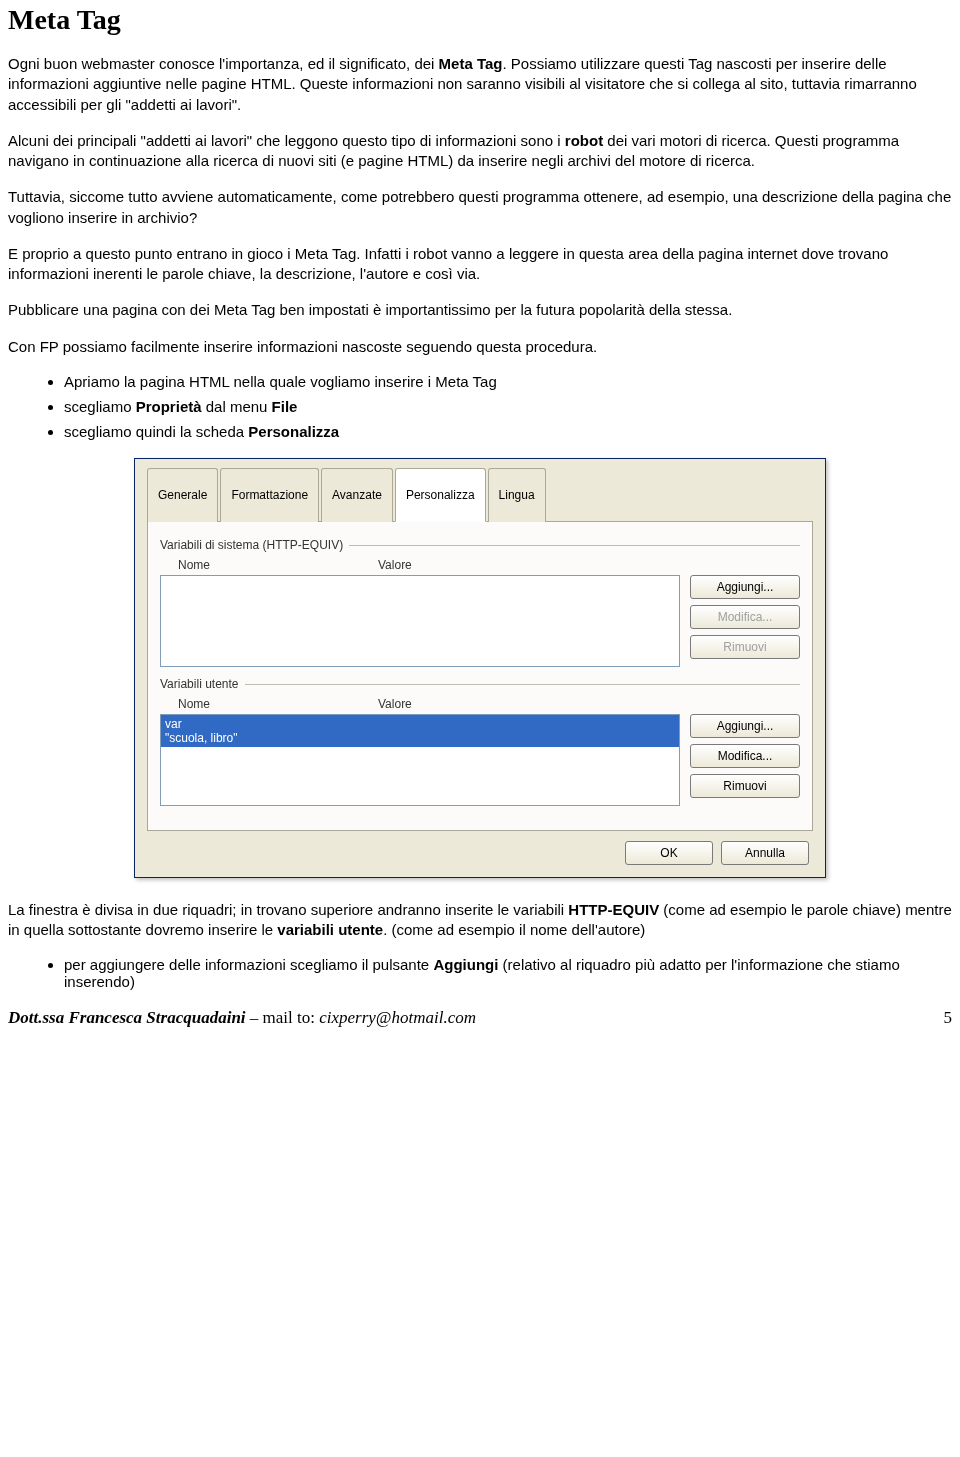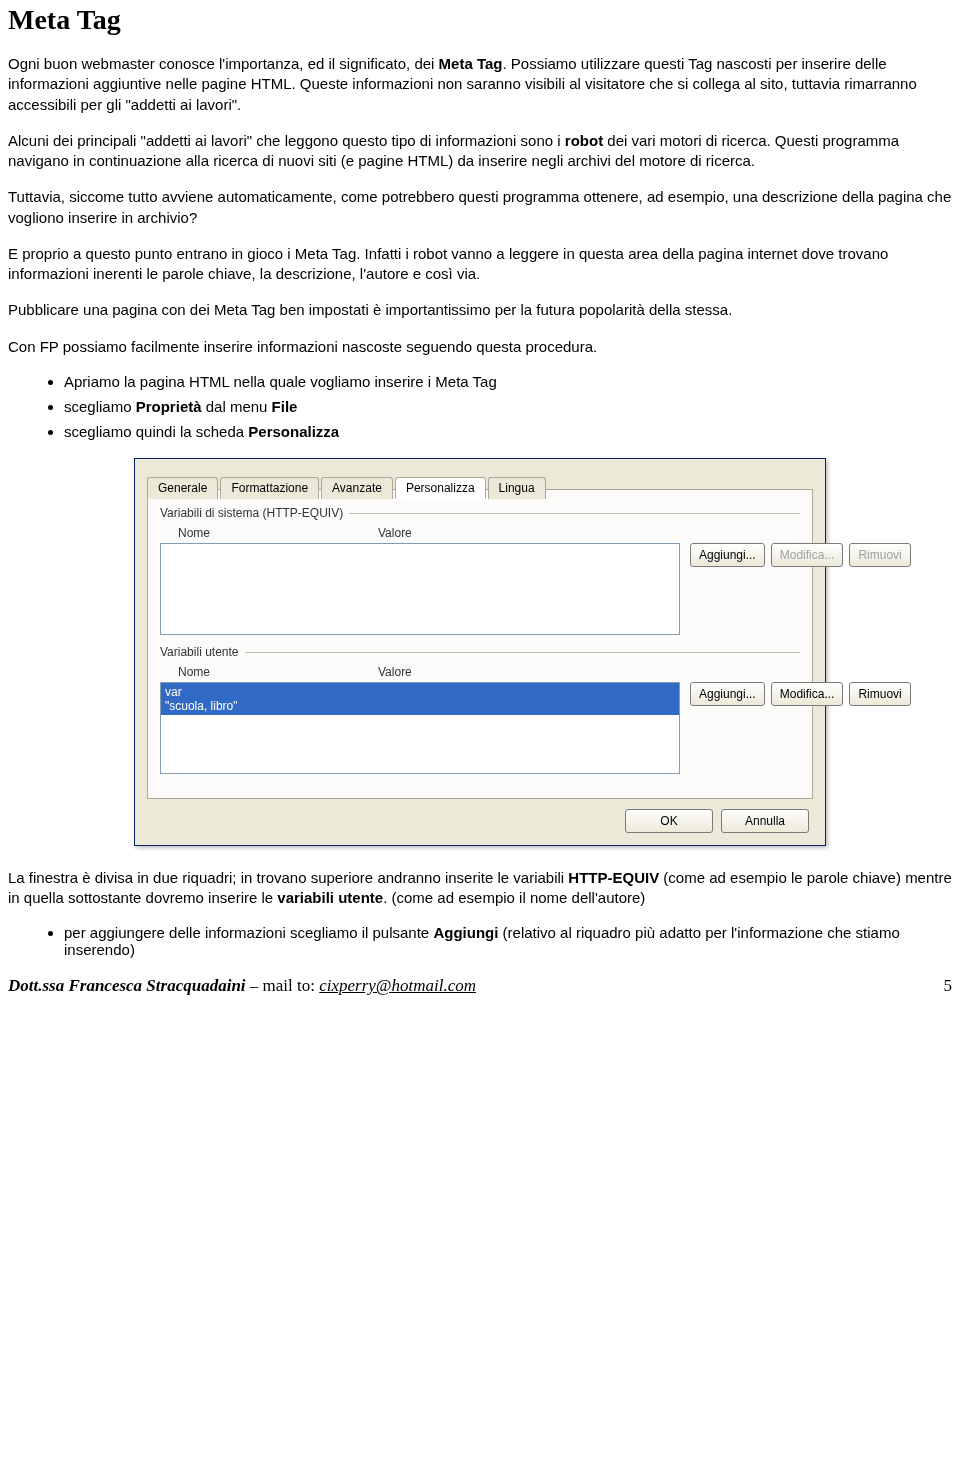--- a/index.html
+++ b/index.html
@@ -53,23 +53,23 @@
   }
   .titlebar .tbtn.close {
     background: linear-gradient(to bottom, #f08b7a, #d83b1e);
   }
   .dialog-body { padding: 8px 12px 10px 12px; }
   .tabstrip { display: flex; gap: 2px; border-bottom: 1px solid #aca899; }
   .tab {
     background: #ece9d8;
     border: 1px solid #aca899;
     border-bottom: none;
-    padding: 3px 10px;
-    font-size: 12px;
-    position: relative; top: 10px;
+    padding: 19px 10px;
+    font-size: 12px;
+    position: relative; top: 1px;
     border-top-left-radius: 3px;
     border-top-right-radius: 3px;
   }
   .tab.active { background: #fff; font-weight: normal; border-bottom: 1px solid #fff; }
   .tabpanel {
     background: #fcfbf9;
     border: 1px solid #aca899;
     border-top: none;
     padding: 10px 12px 14px 12px;
   }
@@ -118,21 +118,21 @@
   .listrow.selected {
     background: #316ac5;
     color: #fff;
     flex-direction: column;
   }
   .listrow .lc1 { width: 150px; }
   .listrow .lc2 { flex: 1; }
   .btncol {
     width: 110px;
     display: flex;
-    flex-direction: row;
+    flex-direction: column;
     gap: 6px;
   }
   .winbtn {
     height: 24px;
     background: linear-gradient(to bottom, #fff, #ece9d8);
     border: 1px solid #7a7a7a;
     border-radius: 3px;
     font-family: Tahoma, Arial, sans-serif;
     font-size: 12px;
     padding: 0 8px;
@@ -150,21 +150,21 @@
   .dlg-footer .winbtn { width: 88px; }
   .footer {
     display: flex;
     justify-content: space-between;
     align-items: baseline;
     margin-top: 8px;
     font-family: "Times New Roman", serif;
   }
   .footer .left { font-size: 17px; }
   .footer .left .author { font-weight: bold; font-style: italic; }
-  .footer .left .mail { font-style: italic; text-decoration: underline; }
+  .footer .left .mail { font-style: italic; }
   .footer .right { font-size: 17px; }
 </style>
 </head>
 <body>
 
 <h1>Meta Tag</h1>
 
 <p>
   <span>Ogni buon webmaster conosce l'importanza, ed il significato, dei </span><b>Meta Tag</b><span>.</span>
   <span>Possiamo utilizzare questi Tag nascosti per inserire delle informazioni aggiuntive nelle pagine HTML. Queste informazioni non saranno visibili al visitatore che si collega al sito, tuttavia rimarranno accessibili per gli "addetti ai lavori".</span>

